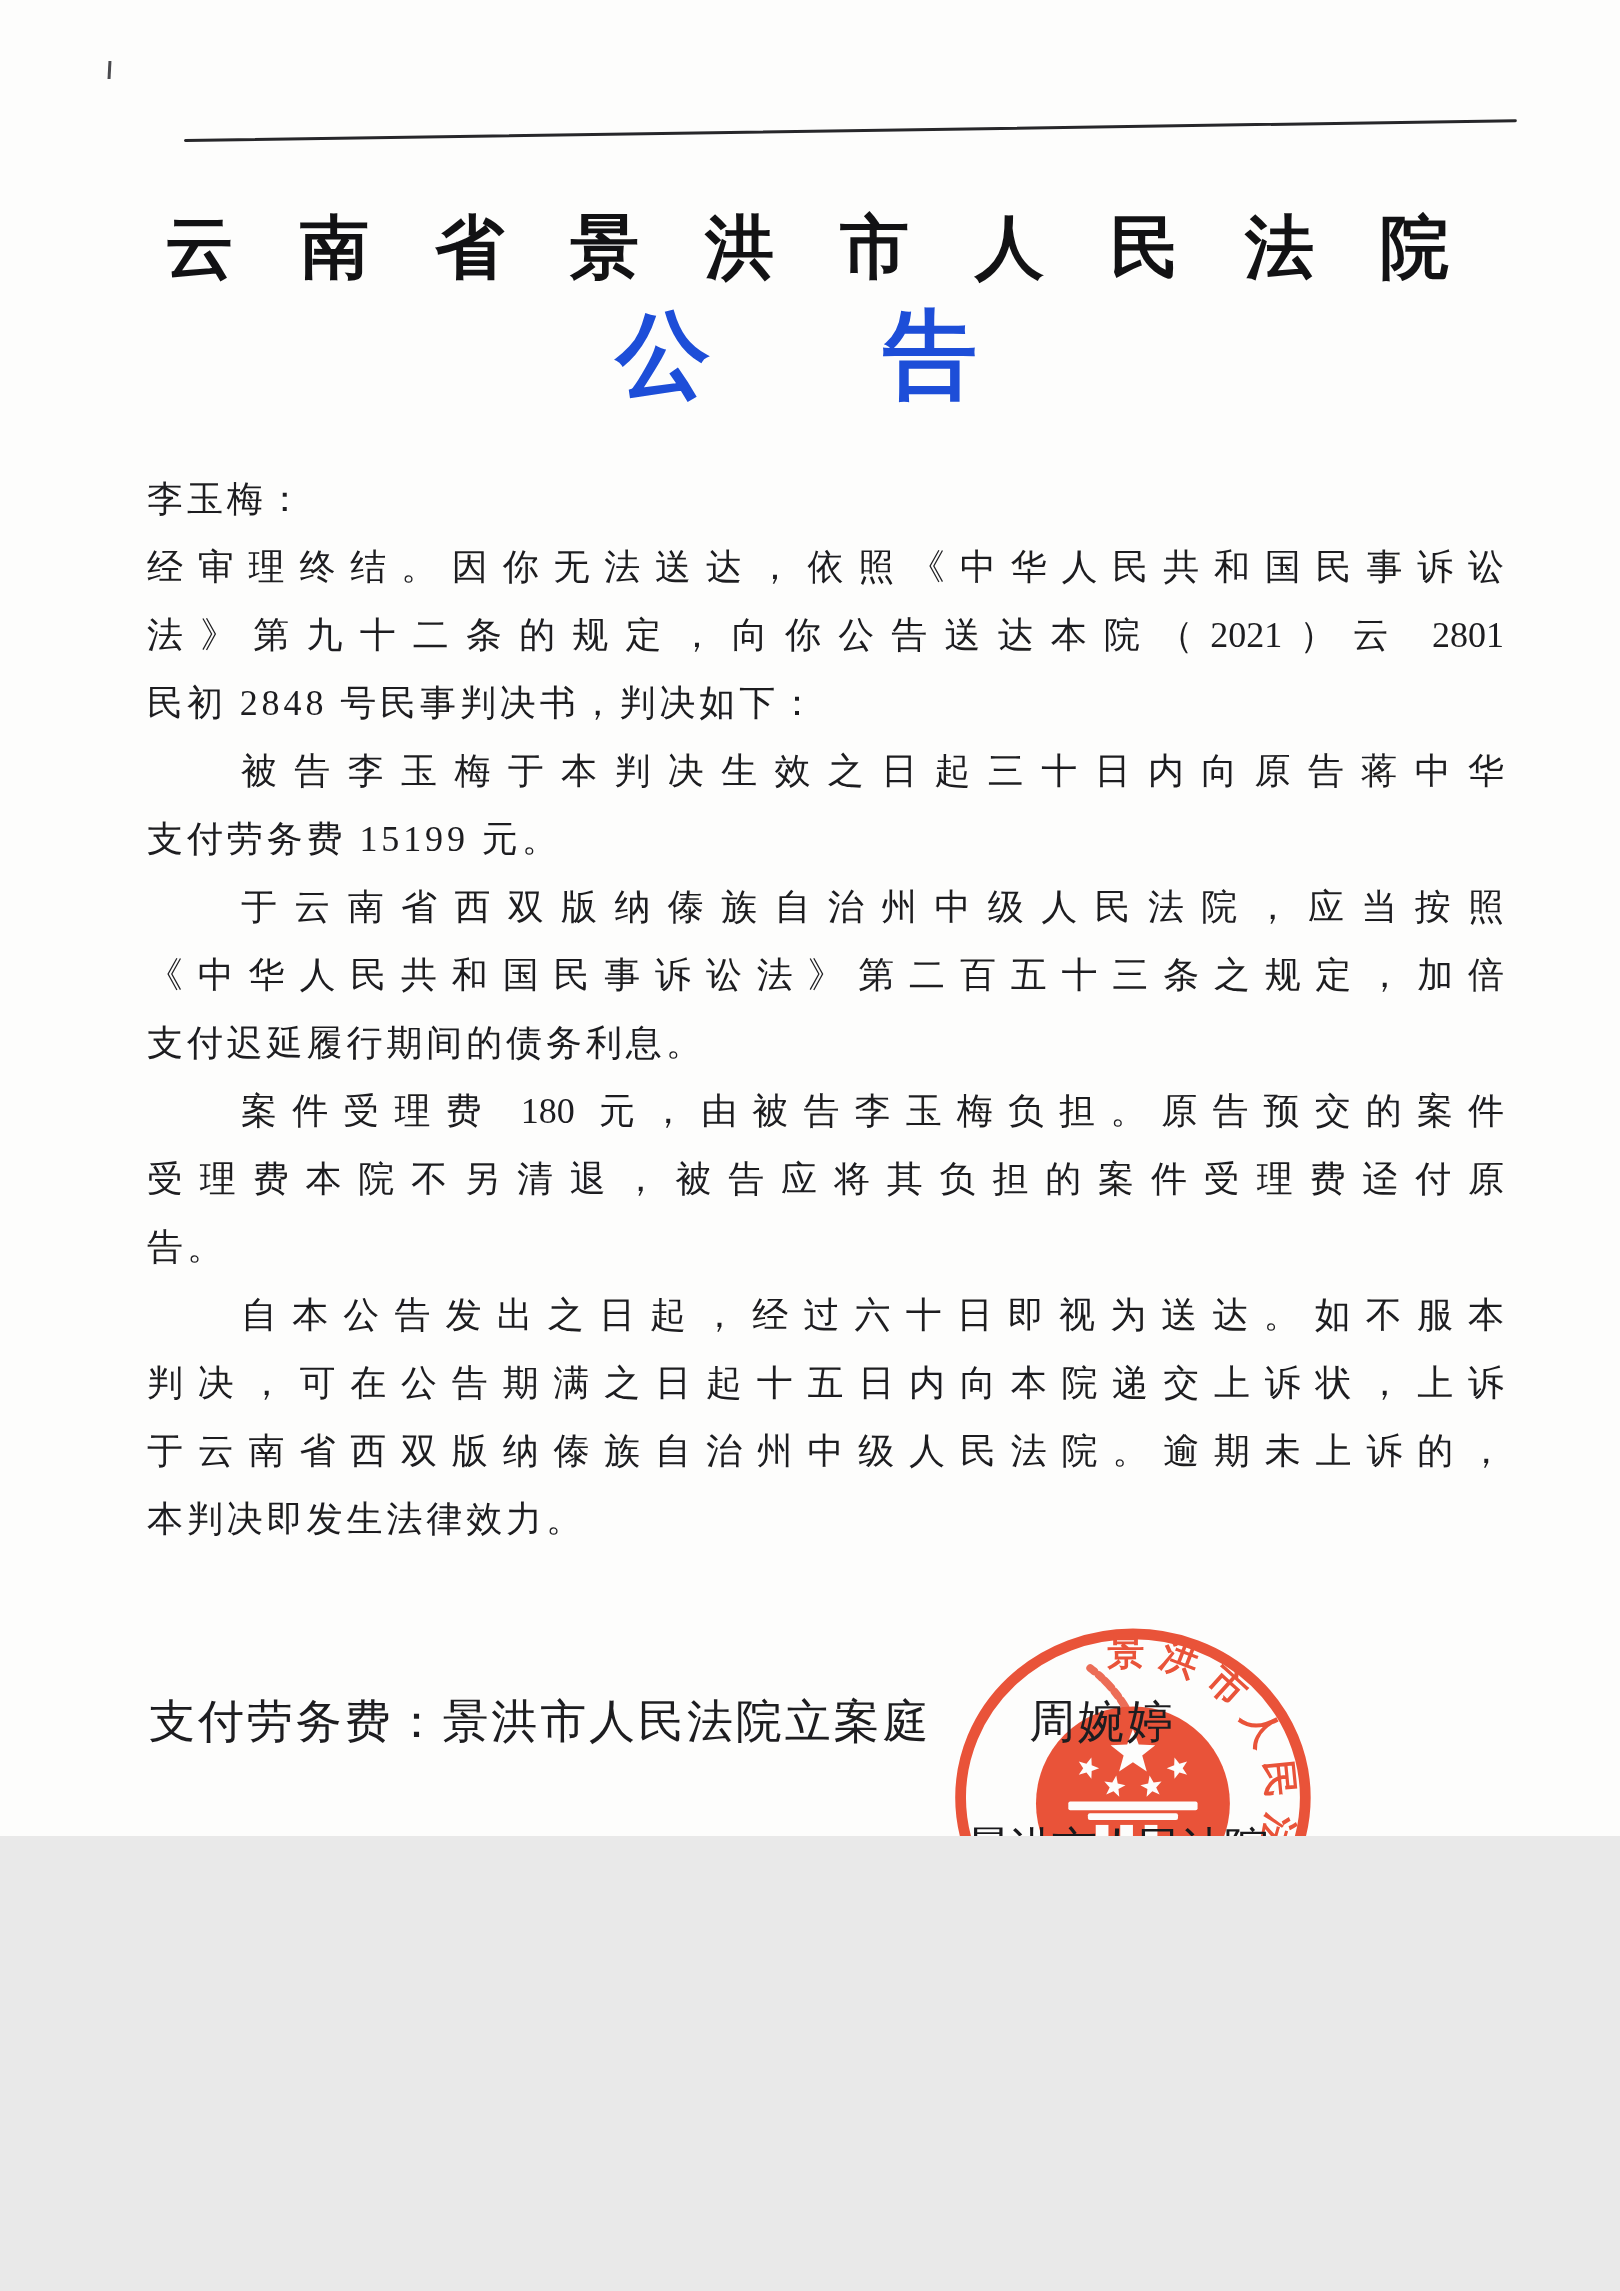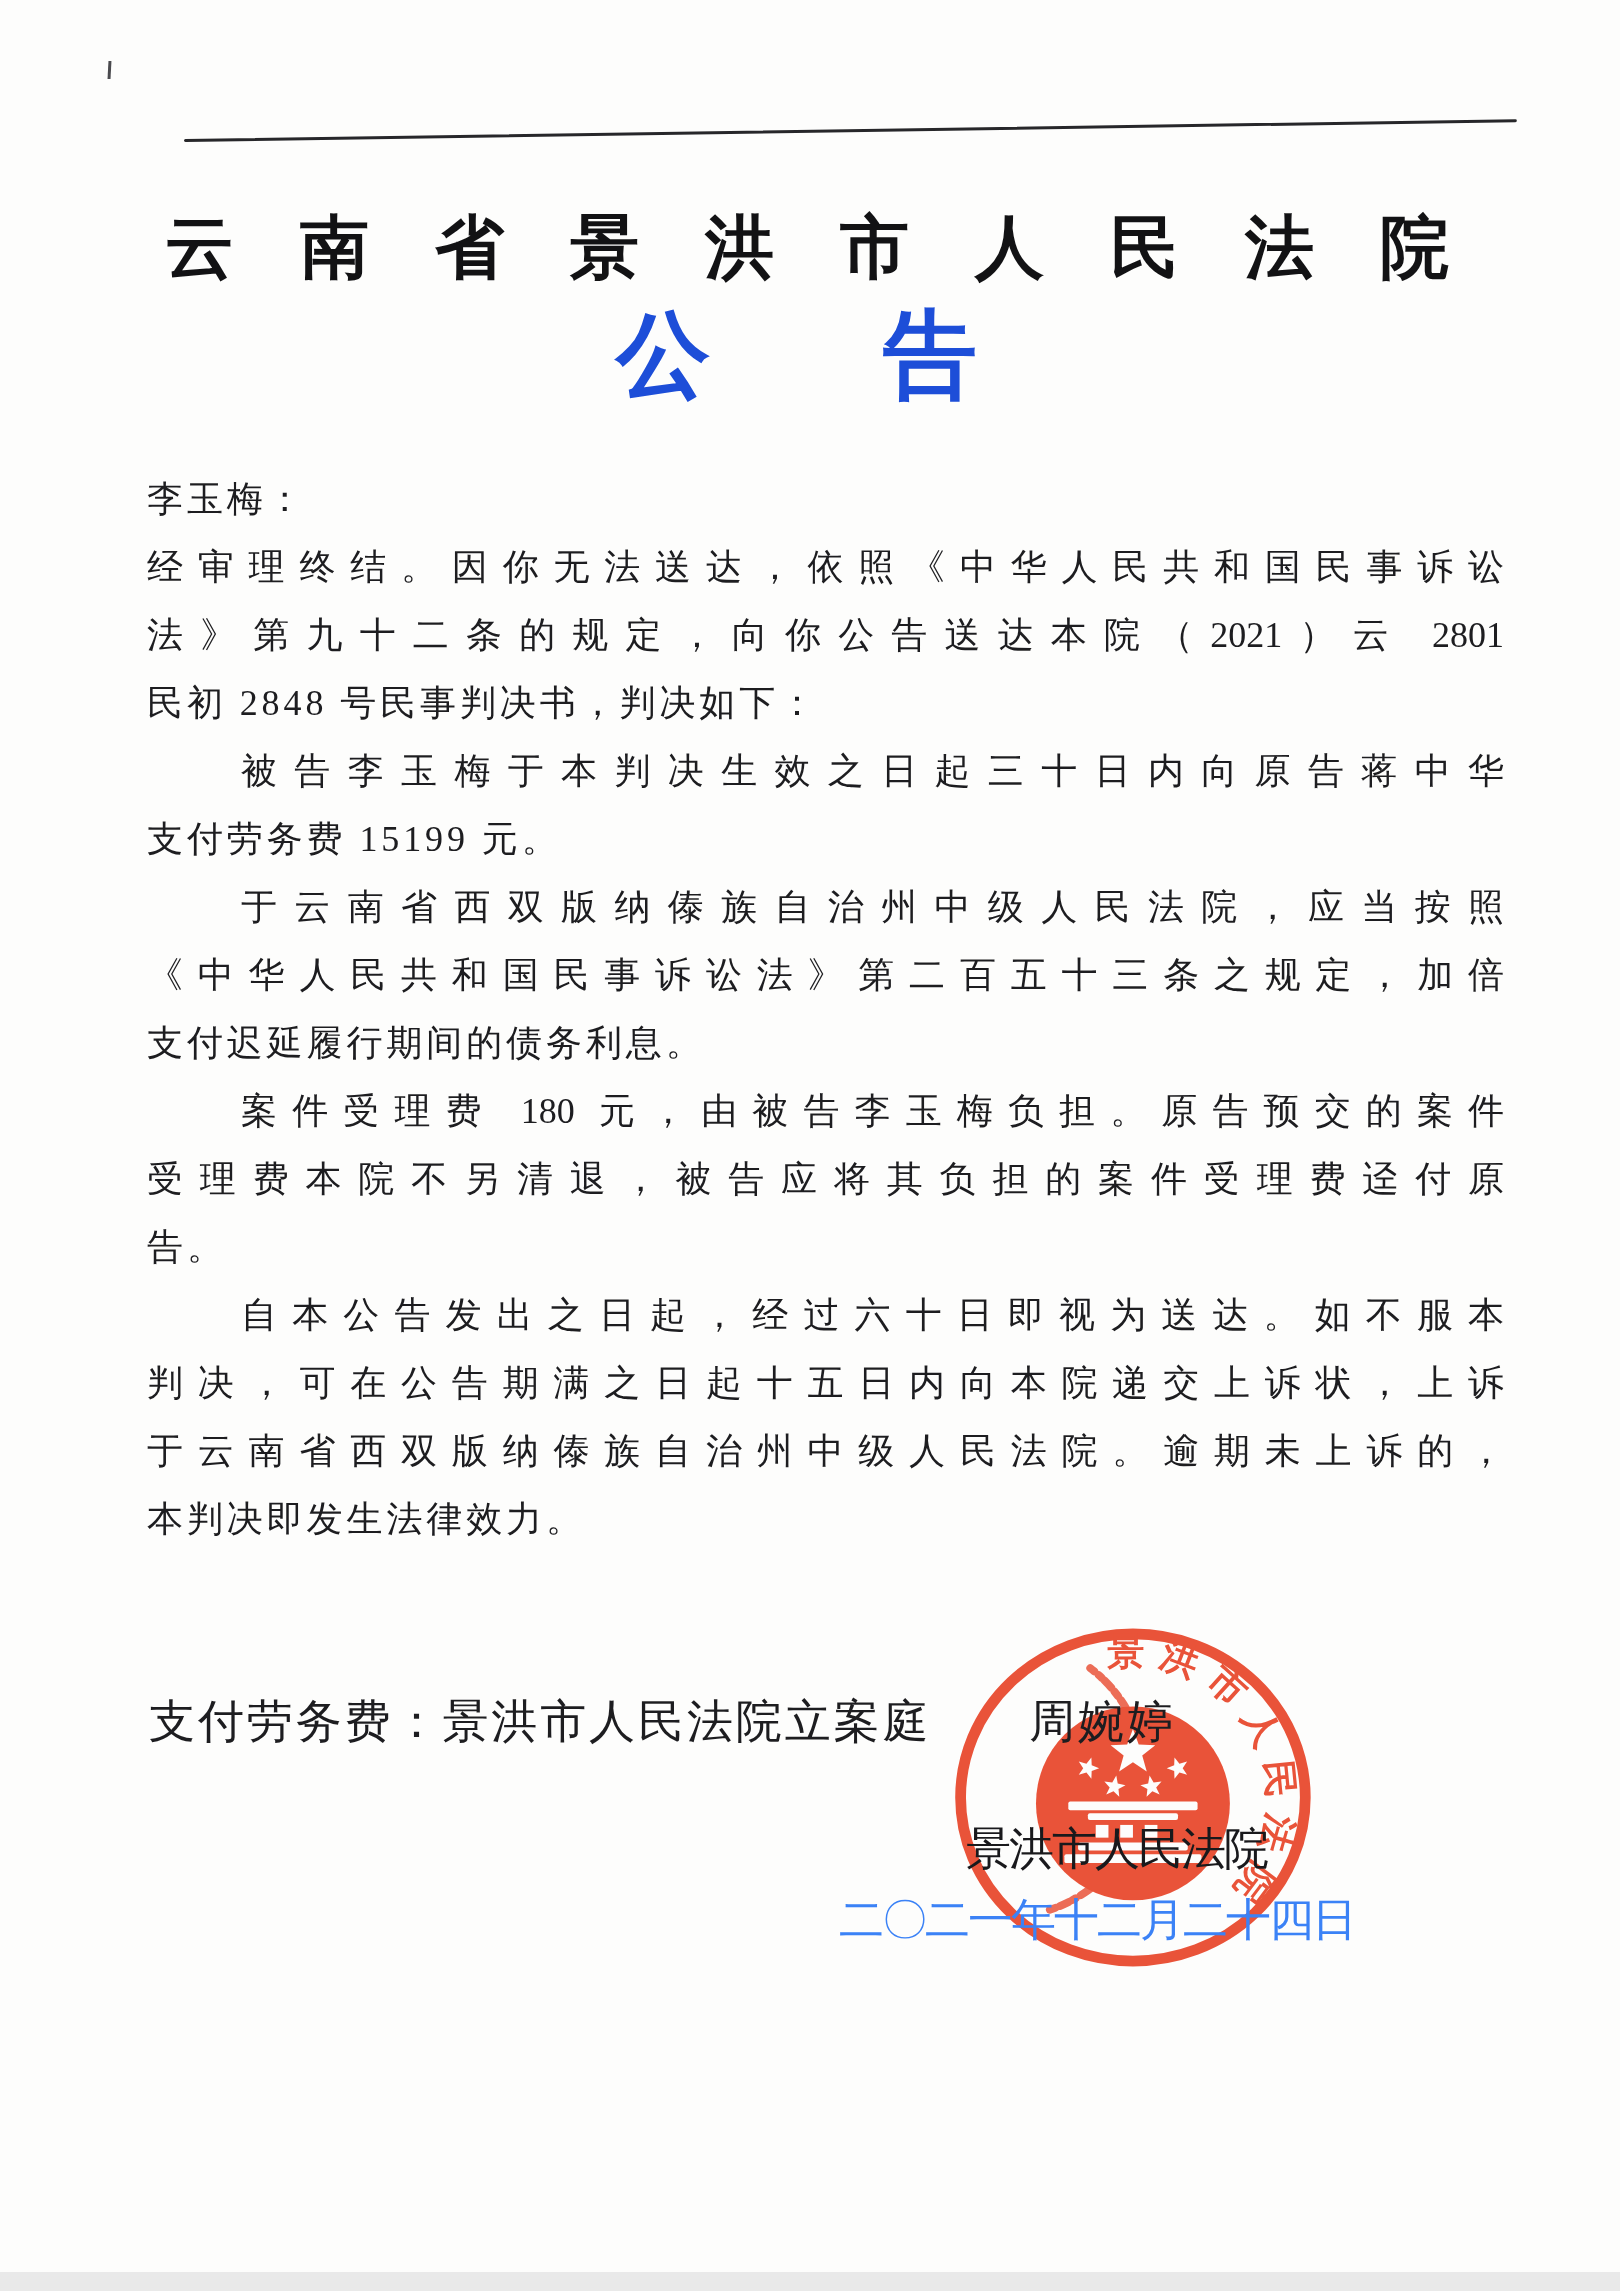--- a/index.html
+++ b/index.html
@@ -1,17 +1,17 @@
 <!DOCTYPE html>
 <html><head>
 <meta charset="utf-8">
 <style>
   html,body{margin:0;padding:0;background:#e9e9e9;}
   .page{
-    position:relative;width:1620px;height:2272px;background:#fdfdfc;
+    position:relative;width:1620px;height:1836px;background:#fdfdfc;
     color:#1d1d20;font-family:"Liberation Serif","DejaVu Serif",serif;
     overflow:hidden;margin:0 auto;
   }
   
   .artifact-line{
     position:absolute;left:184px;top:139px;width:1333px;height:2.9px;
     background:#27272a;transform:rotate(-0.85deg);transform-origin:left center;border-radius:2px;
   }
   .artifact-tick{
     position:absolute;left:108px;top:61px;width:2.9px;height:17.6px;background:#4a4a4e;transform:rotate(3deg);

